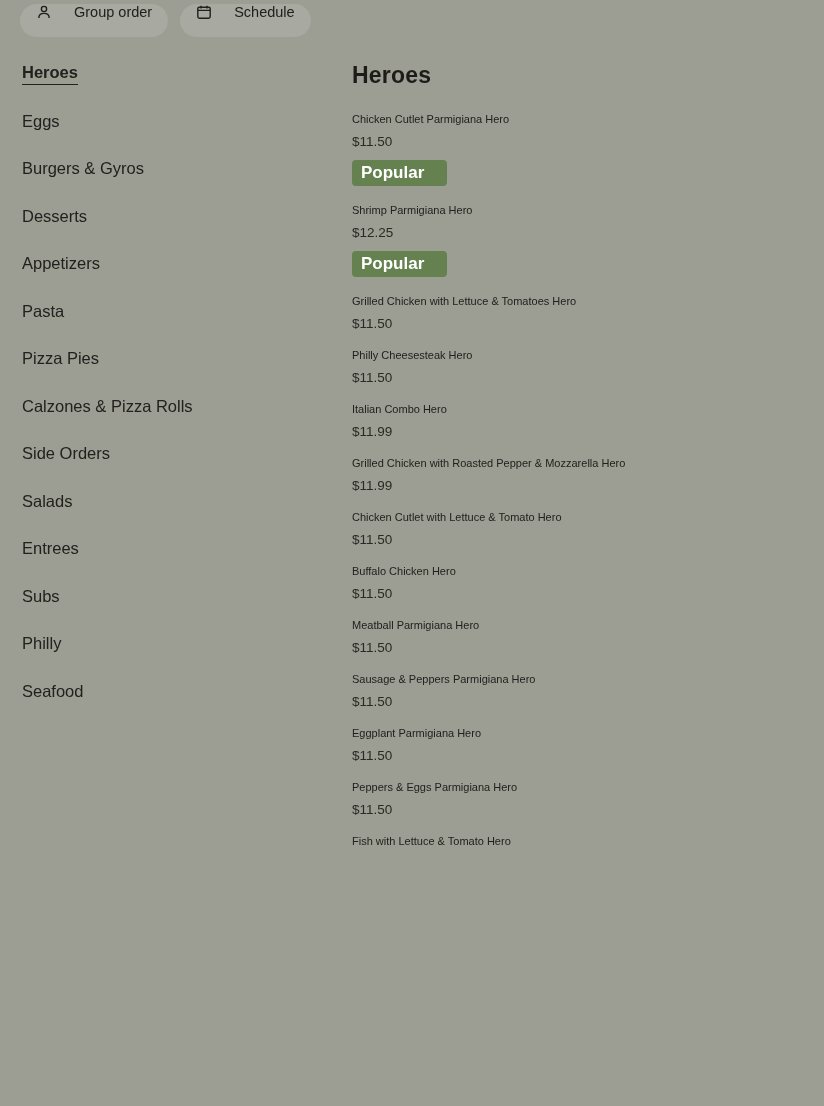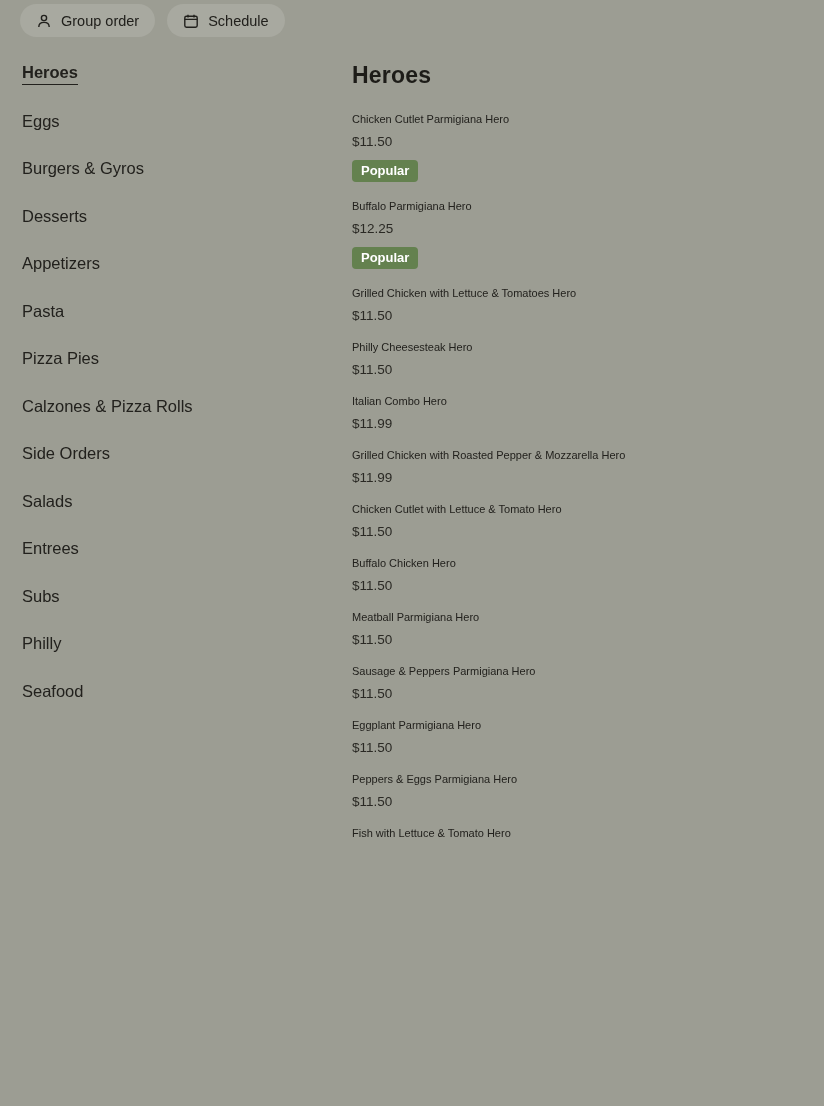--- a/index.html
+++ b/index.html
@@ -20,22 +20,21 @@
   .topbar {
     position: absolute;
     top: 4px;
     left: 20px;
     display: flex;
     gap: 12px;
     align-items: center;
   }
   .pill {
     display: flex;
-    align-items: center;
-    gap: 9px;
+    gap: 22px;
     background: #a8a9a0;
     border: none;
     border-radius: 20px;
     height: 33px;
     padding: 0 16px;
     font-size: 14.5px;
     color: #21201c;
     font-family: "Liberation Sans", sans-serif;
     cursor: pointer;
     white-space: nowrap;
@@ -106,24 +105,24 @@
   }
   .item-price {
     font-size: 13.5px;
     color: #2a2924;
   }
   .badge {
     display: inline-block;
     margin-top: 11px;
     background: #64814f;
     color: #ffffff;
-    font-size: 13px;
+    font-size: 17px;
     font-weight: 600;
     border-radius: 4px;
-    padding: 4px 9px 5px 9px;
+    padding: 4px 23px 5px 9px;
     line-height: 1;
   }
 </style>
 </head>
 <body>
 
 <div class="topbar">
   <button class="pill">
     <span class="glyph">
       <svg width="16" height="16" viewBox="0 0 16 16" fill="none" stroke="#21201c" stroke-width="1.4">
@@ -162,21 +161,21 @@
         <div class="cat-row"><div class="cat">Subs</div></div>
         <div class="cat-row"><div class="cat">Philly</div></div>
         <div class="cat-row"><div class="cat">Seafood</div></div>
       </div>
   </nav>
 
   <section class="menu">
     <h1 class="menu-title">Heroes</h1>
     <div id="menu-items">
         <div class="item"><div class="item-name">Chicken Cutlet Parmigiana Hero</div><div class="item-price">$11.50</div><div class="badge" style="background: rgb(100, 129, 79);">Popular</div></div>
-        <div class="item"><div class="item-name">Buffalo Parmigiana Hero</div><div class="item-price">$12.25</div><div class="badge" style="background: rgb(100, 129, 79);">Popular</div></div>
+        <div class="item"><div class="item-name">Shrimp Parmigiana Hero</div><div class="item-price">$12.25</div><div class="badge" style="background: rgb(100, 129, 79);">Popular</div></div>
         <div class="item">
           <div class="item-name">Grilled Chicken with Lettuce &amp; Tomatoes Hero</div>
           <div class="item-price">$11.50</div>
         </div>
         <div class="item">
           <div class="item-name">Philly Cheesesteak Hero</div>
           <div class="item-price">$11.50</div>
         </div>
         <div class="item">
           <div class="item-name">Italian Combo Hero</div>

